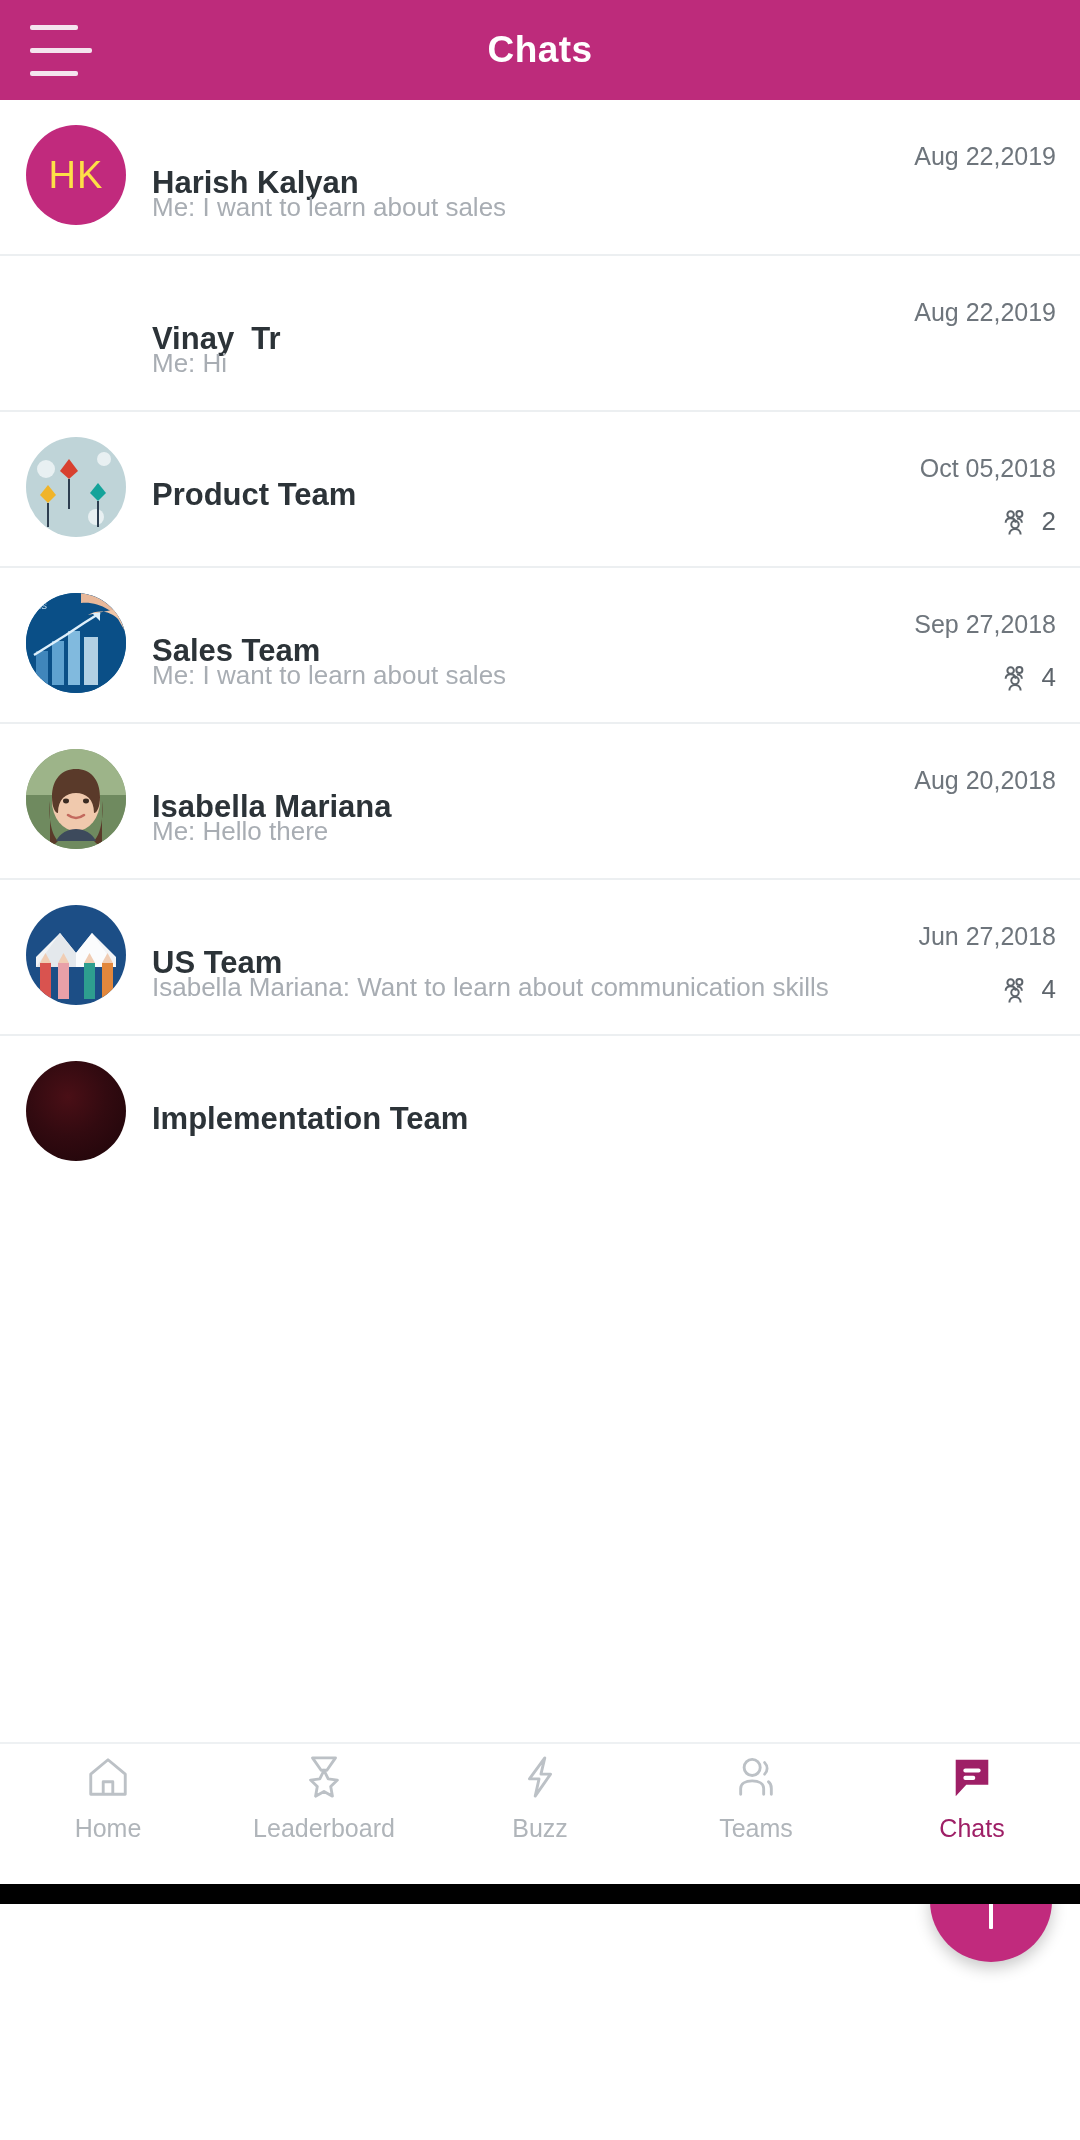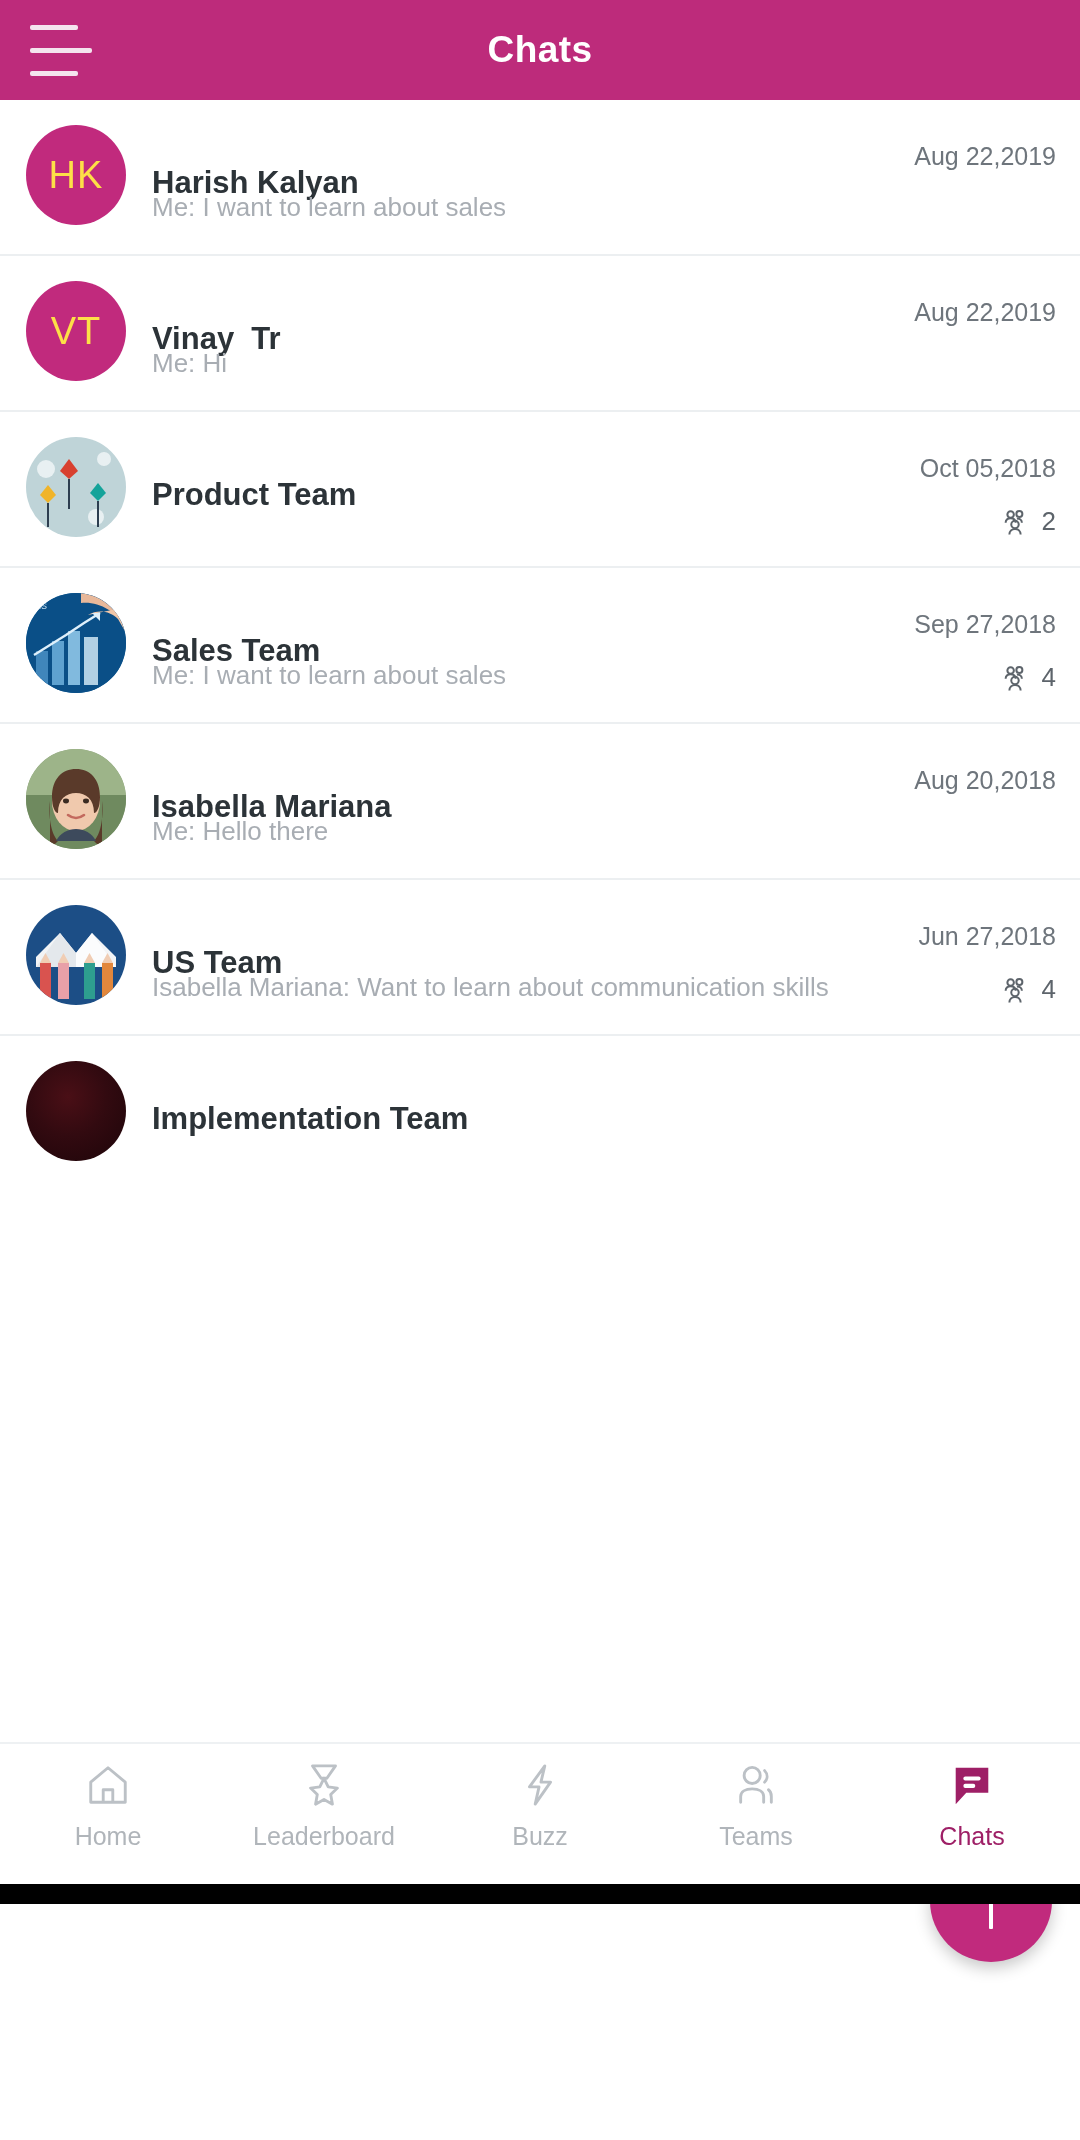--- a/index.html
+++ b/index.html
@@ -93,21 +93,21 @@
     content:""; position:absolute; background:#ffffff; border-radius:1px;
   }
   .fab-plus:before { left:0; top:26px; width:56px; height:4px; }
   .fab-plus:after  { top:0; left:26px; width:4px; height:56px; }
 
   
   .bottom-nav {
     position:absolute; left:0; bottom:20px; width:1080px; height:142px;
     background:#ffffff; border-top:2px solid #eef1f3;
     display:flex; align-items:flex-start; justify-content:space-around;
-    padding-top:14px;
+    padding-top:6px;
   }
   .nav-item {
     width:216px; display:flex; flex-direction:column;
     align-items:center; gap:10px; cursor:pointer;
   }
   .nav-icon { width:54px; height:54px; display:flex; align-items:center; justify-content:center; }
   .nav-icon svg { display:block; }
   .nav-label { font-size:25px; color:#b0b5ba; }
   .nav-item.active .nav-label { color:#9e1f66; }
 
@@ -134,23 +134,20 @@
     <div class="chat-row">
       <div class="avatar avatar-initials">
         <span>HK</span>
       </div>
       <div class="row-title">Harish Kalyan</div>
       <div class="row-subtitle">Me: I want to learn about sales</div>
       <div class="row-date">Aug 22,2019</div>
     </div>
 
     <div class="chat-row">
-      <div class="avatar avatar-initials">
-        <span>VT</span>
-      </div>
       <div class="row-title">Vinay  Tr</div>
       <div class="row-subtitle">Me: Hi</div>
       <div class="row-date">Aug 22,2019</div>
     </div>
 
     <div class="chat-row">
       <div class="avatar avatar-img">
         <svg viewBox="0 0 100 100">
           <rect width="100" height="100" fill="#bfd4d8"></rect>
           <circle cx="20" cy="32" r="9" fill="#e8f0f2"></circle>

